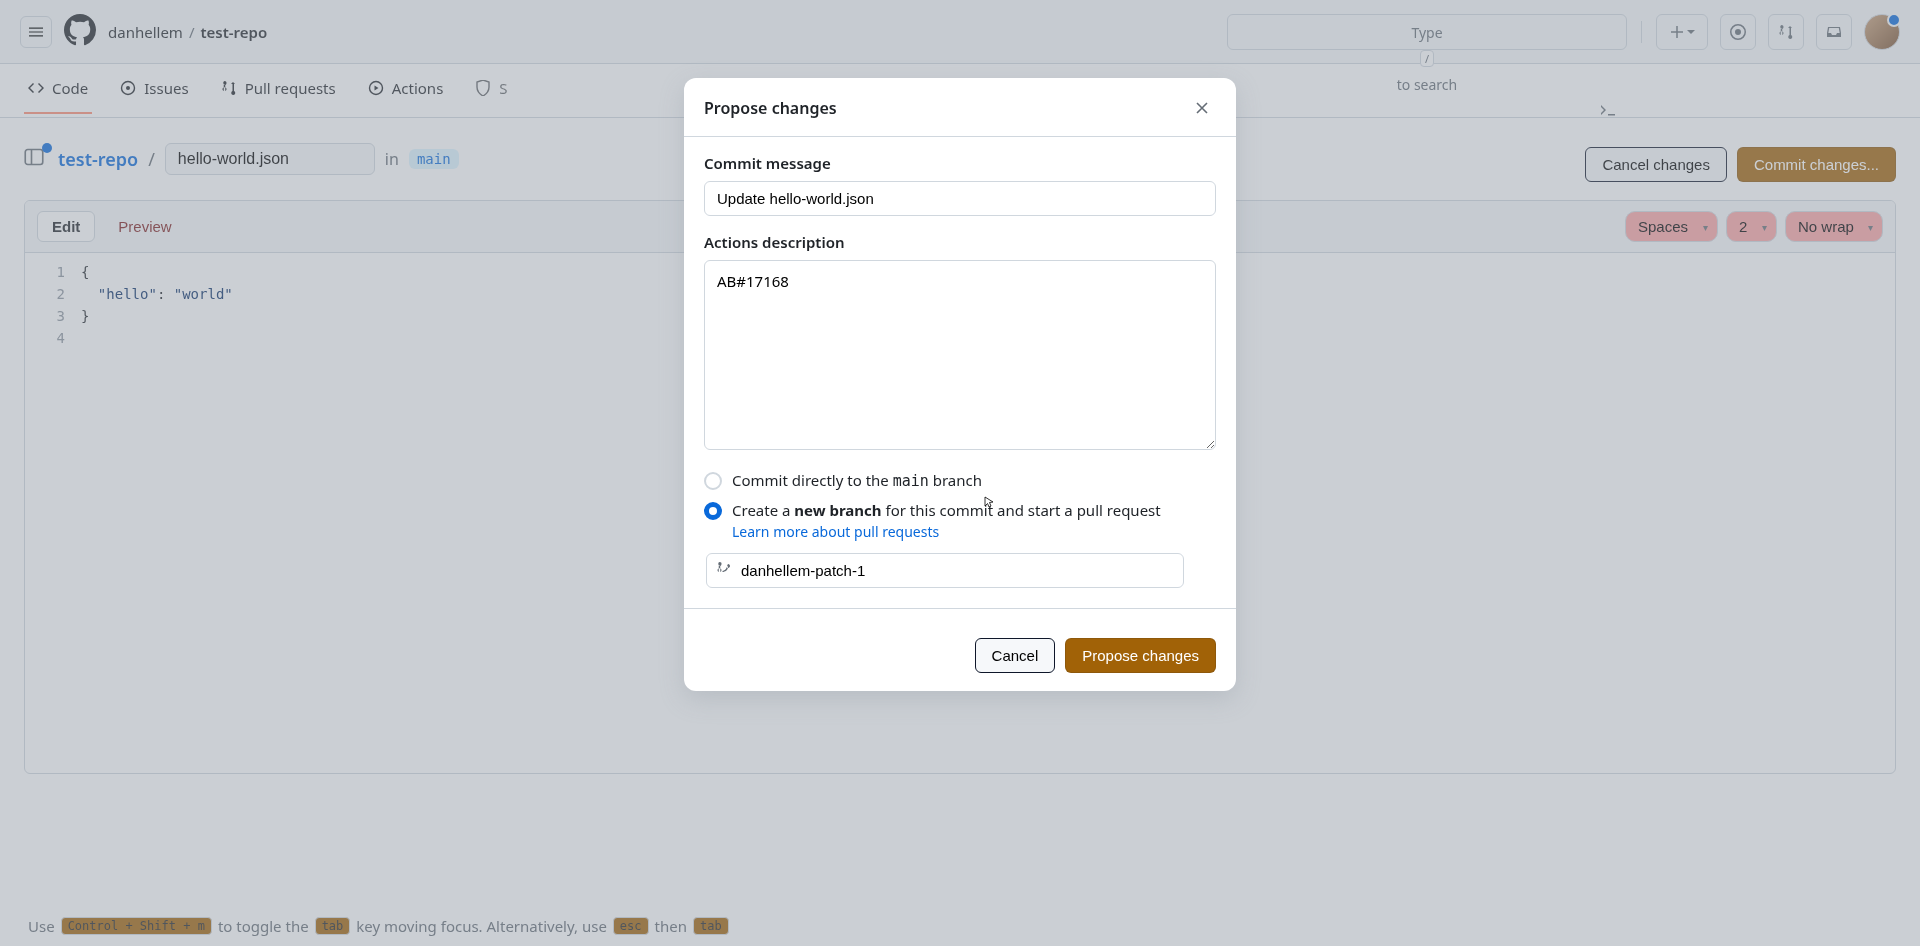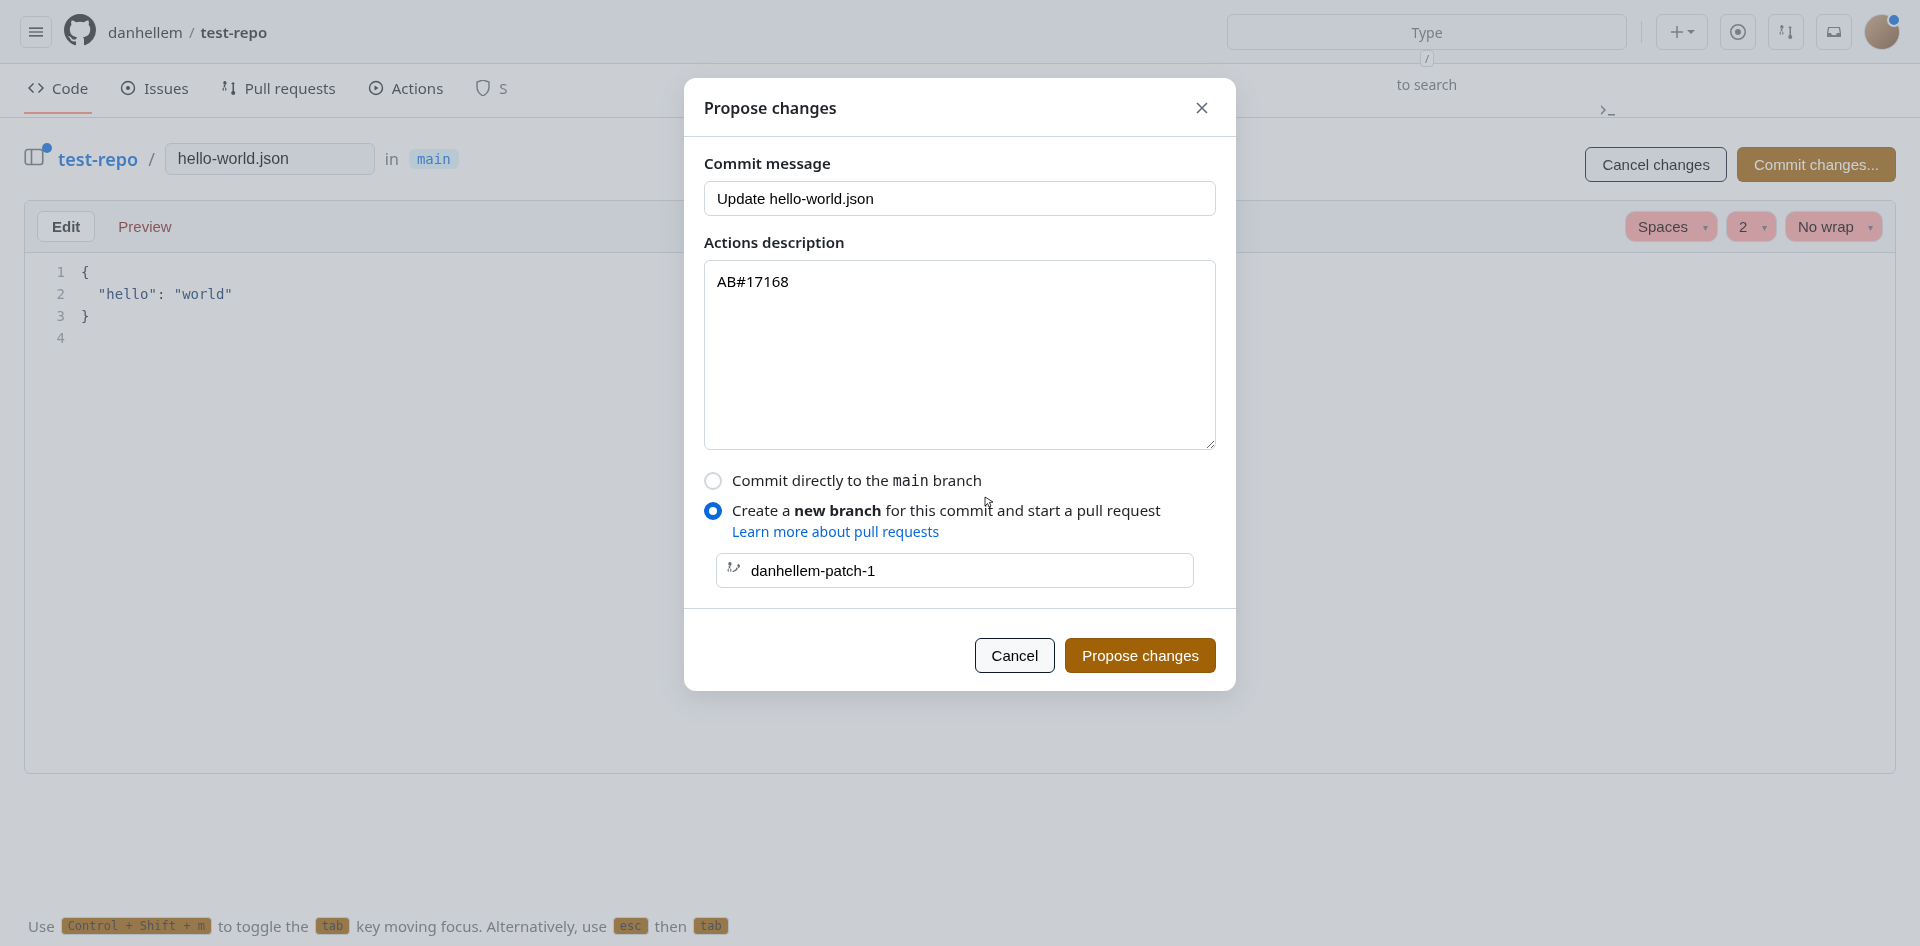--- a/index.html
+++ b/index.html
@@ -314,21 +314,21 @@
     .inline-code {
       font-family: ui-monospace, monospace;
     }
     .learn-link {
       color: #0969da; font-size: 14px; text-decoration: none;
       display: block; margin-top: 2px;
     }
     .branch-input-wrap {
       position: relative;
       margin-top: 12px;
-      margin-left: 12px;
+      margin-left: 2px;
       width: 478px;
     }
     .branch-input {
       width: 100%;
       border: 1px solid #d0d7de;
       border-radius: 6px;
       padding: 8px 12px 8px 34px;
       font-size: 15px;
     }
     .branch-input-icon {

